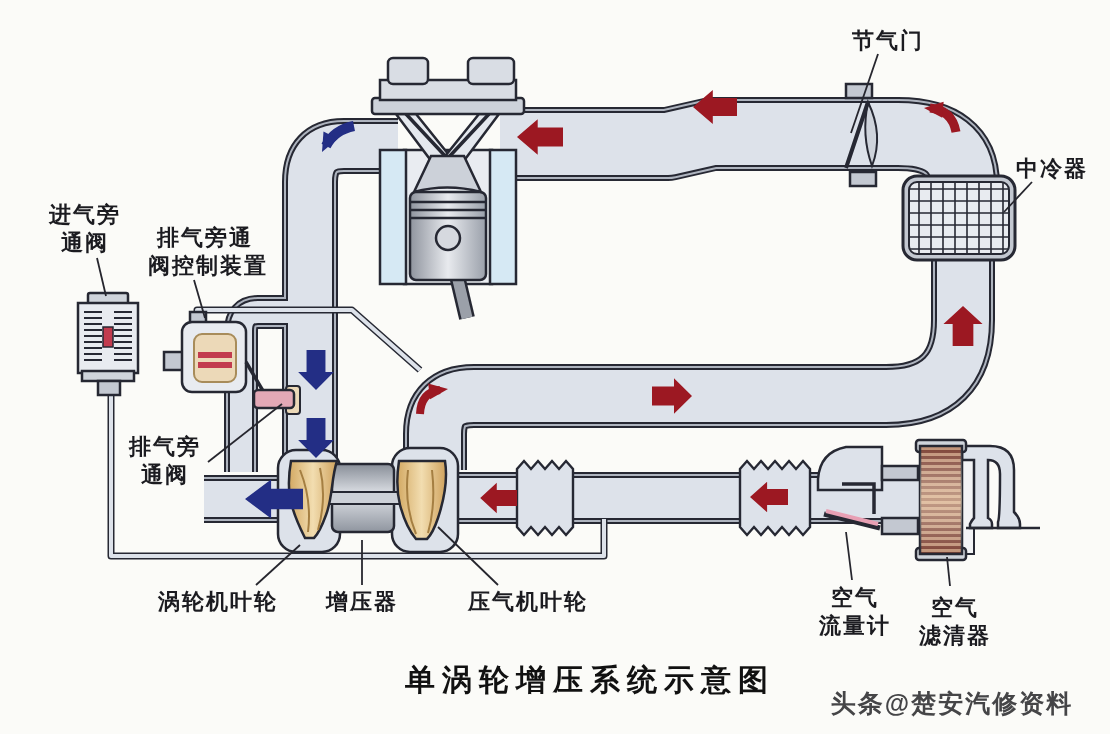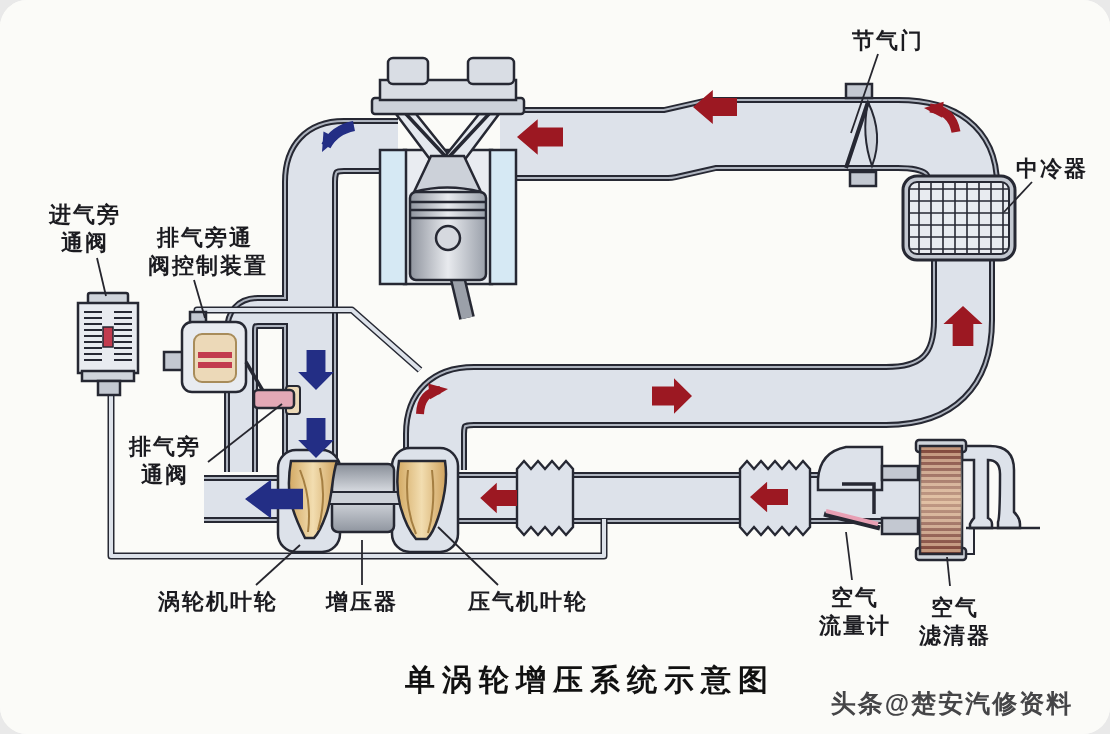--- a/index.html
+++ b/index.html
@@ -1,17 +1,17 @@
 <!DOCTYPE html>
 <html style="--page-bg: #fbfbf8; --outline: #262833; --casing: #aeb4bf; --pipe-fill: #dde2ea; --jacket: #d6e9f4; --intake-arrow: #9c1822; --exhaust-arrow: #232e85; --wheel-gold: #e2bd7f; --filter-brown: #8a4a3a; --valve-red: #c23b4e; --actuator-tan: #ecd9b8;"><head>
 <meta charset="utf-8">
 <style>
   html,body{margin:0;padding:0;background:#e9e9e9;}
   #stage{position:relative;width:1110px;height:734px;background:var(--page-bg,#fbfbf8);overflow:hidden;
-         font-family:"Liberation Sans",sans-serif;border-radius:27px;}
+         font-family:"Liberation Sans",sans-serif;}
   svg{display:block}
   .pout{fill:none;stroke:var(--outline,#262833);stroke-linecap:butt;stroke-linejoin:round}
   .pcase{fill:none;stroke:var(--casing,#aeb4bf);stroke-linecap:butt;stroke-linejoin:round}
   .pinner{fill:none;stroke:var(--outline,#262833);stroke-linecap:butt;stroke-linejoin:round}
   .pfill{fill:none;stroke:var(--pipe-fill,#dde2ea);stroke-linecap:butt;stroke-linejoin:round}
   .dev{stroke:var(--outline,#262833);stroke-width:2.5}
   .thin-dark{fill:none;stroke:var(--outline,#262833);stroke-width:7;stroke-linejoin:round}
   .thin-lite{fill:none;stroke:var(--pipe-fill,#dde2ea);stroke-width:4;stroke-linejoin:round}
   .leader{fill:none;stroke:#26262e;stroke-width:1.8}
   .red{fill:var(--intake-arrow,#9c1822)}

